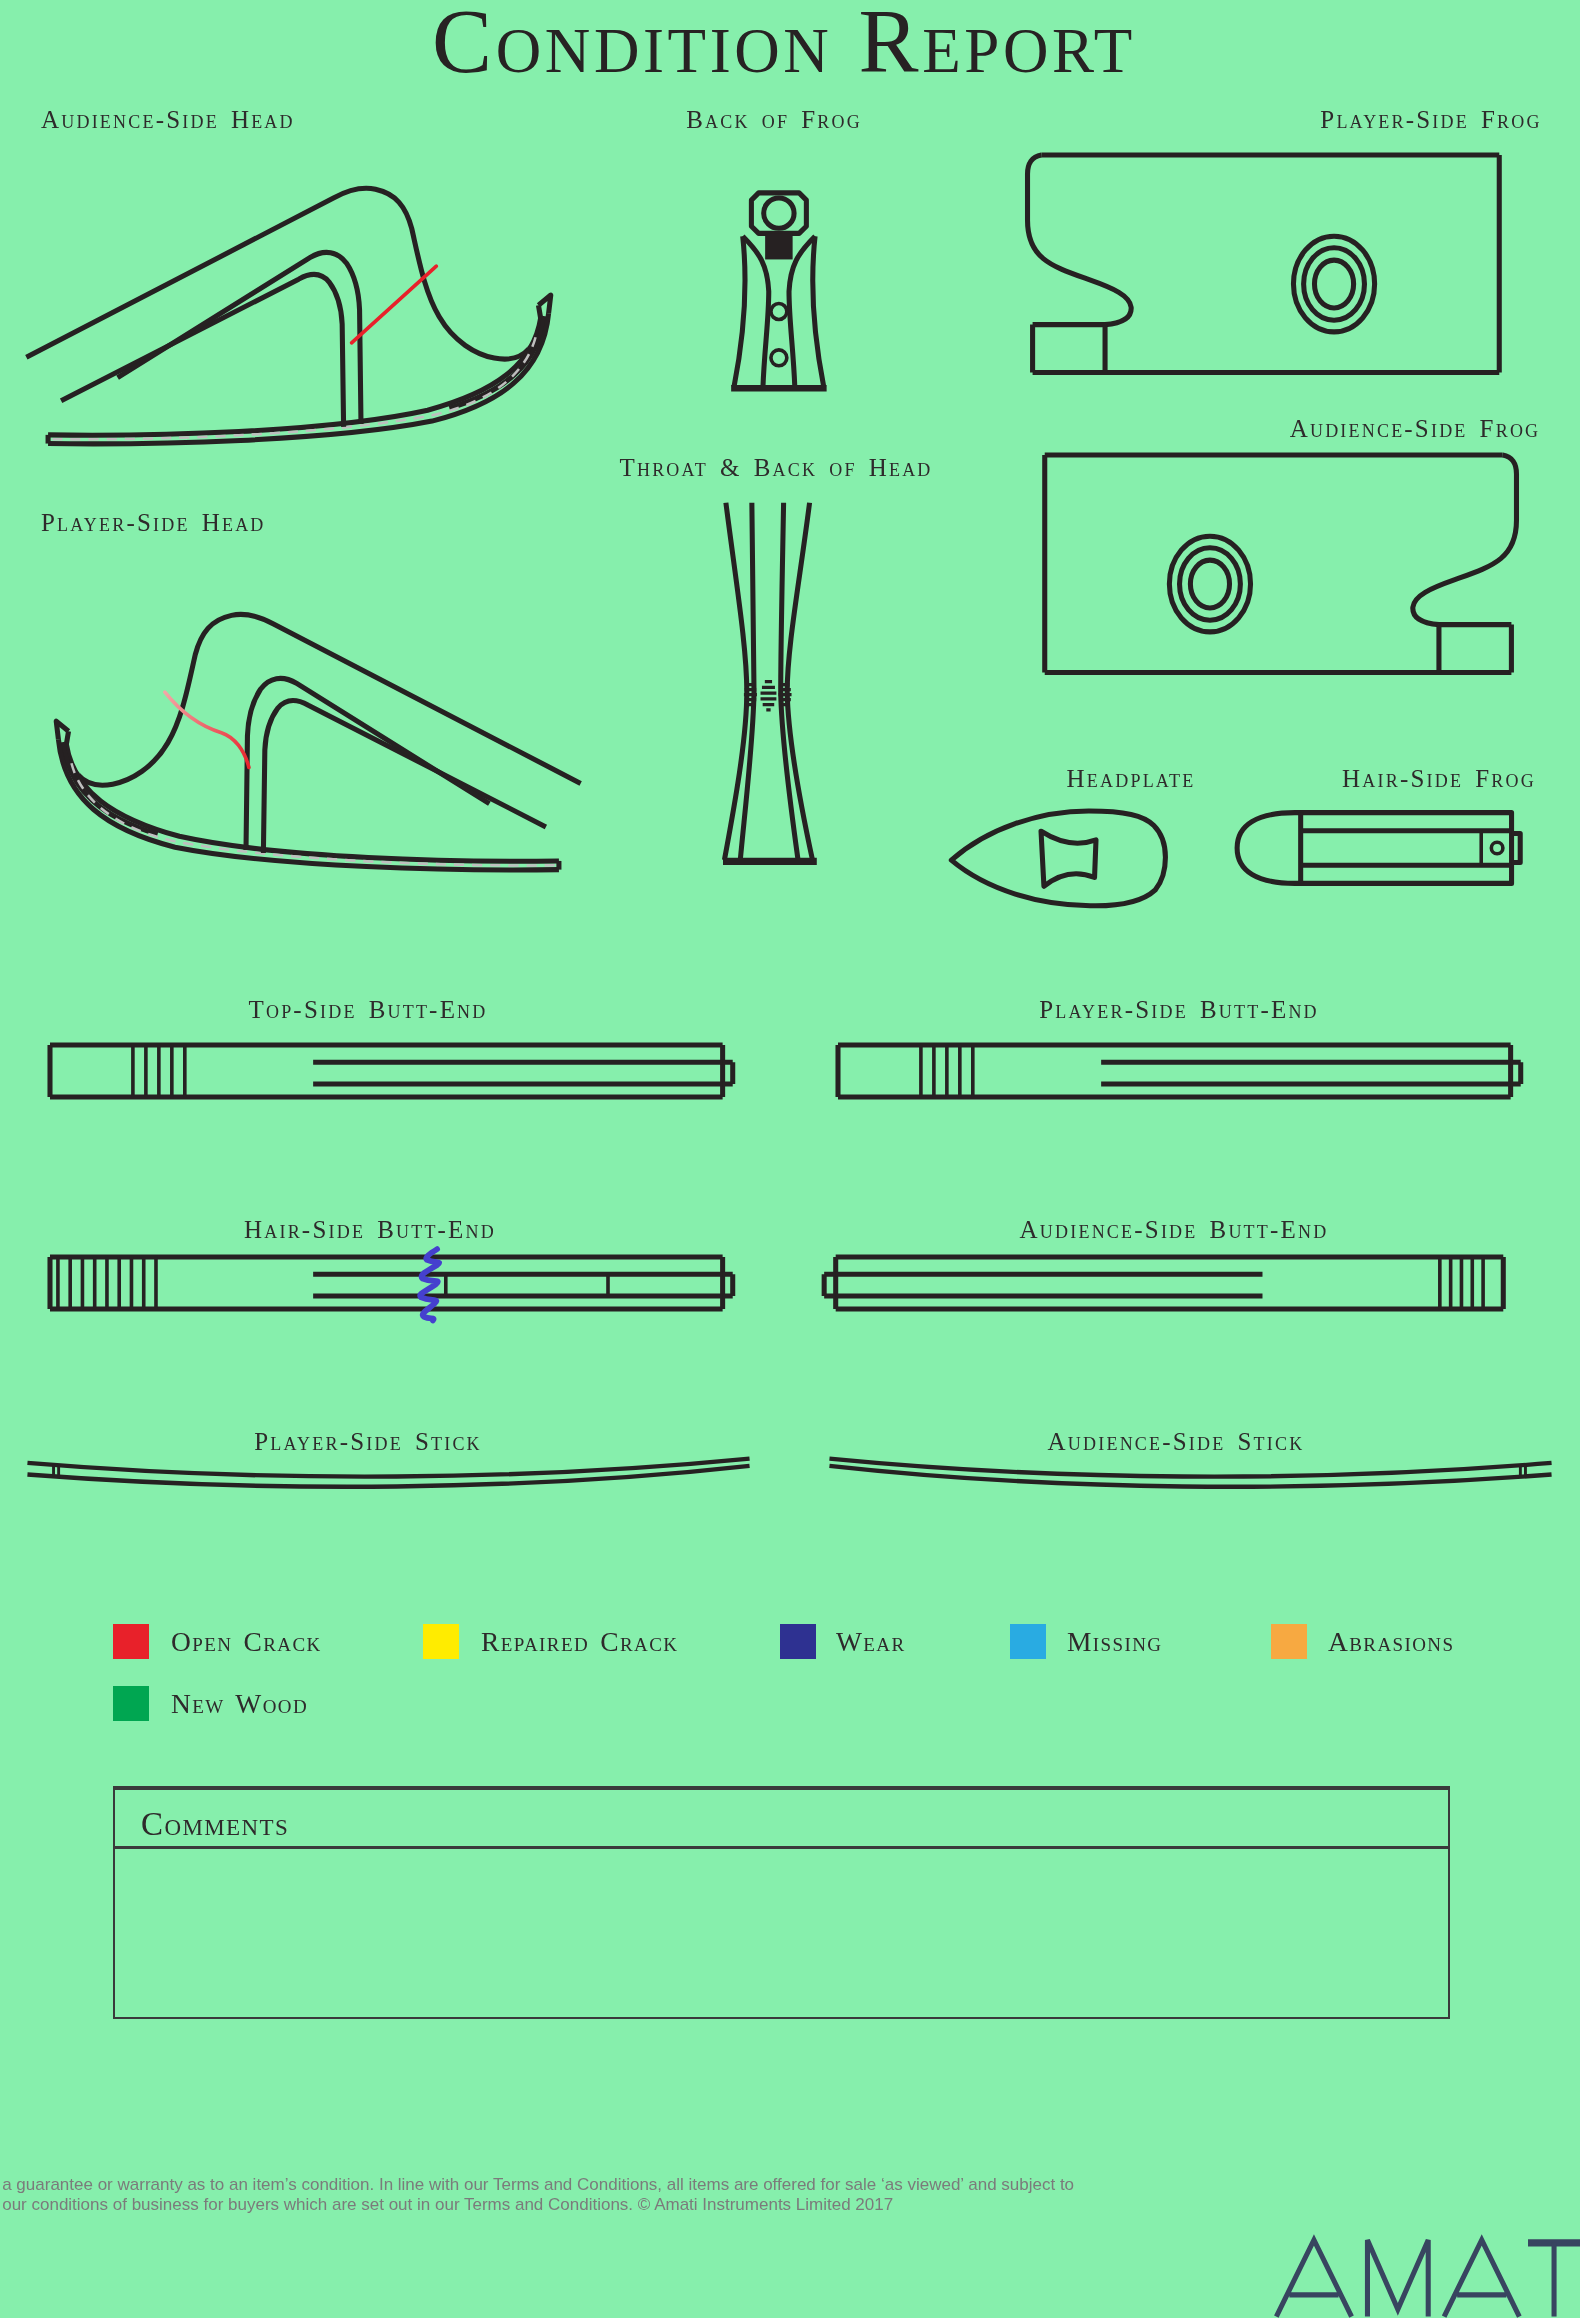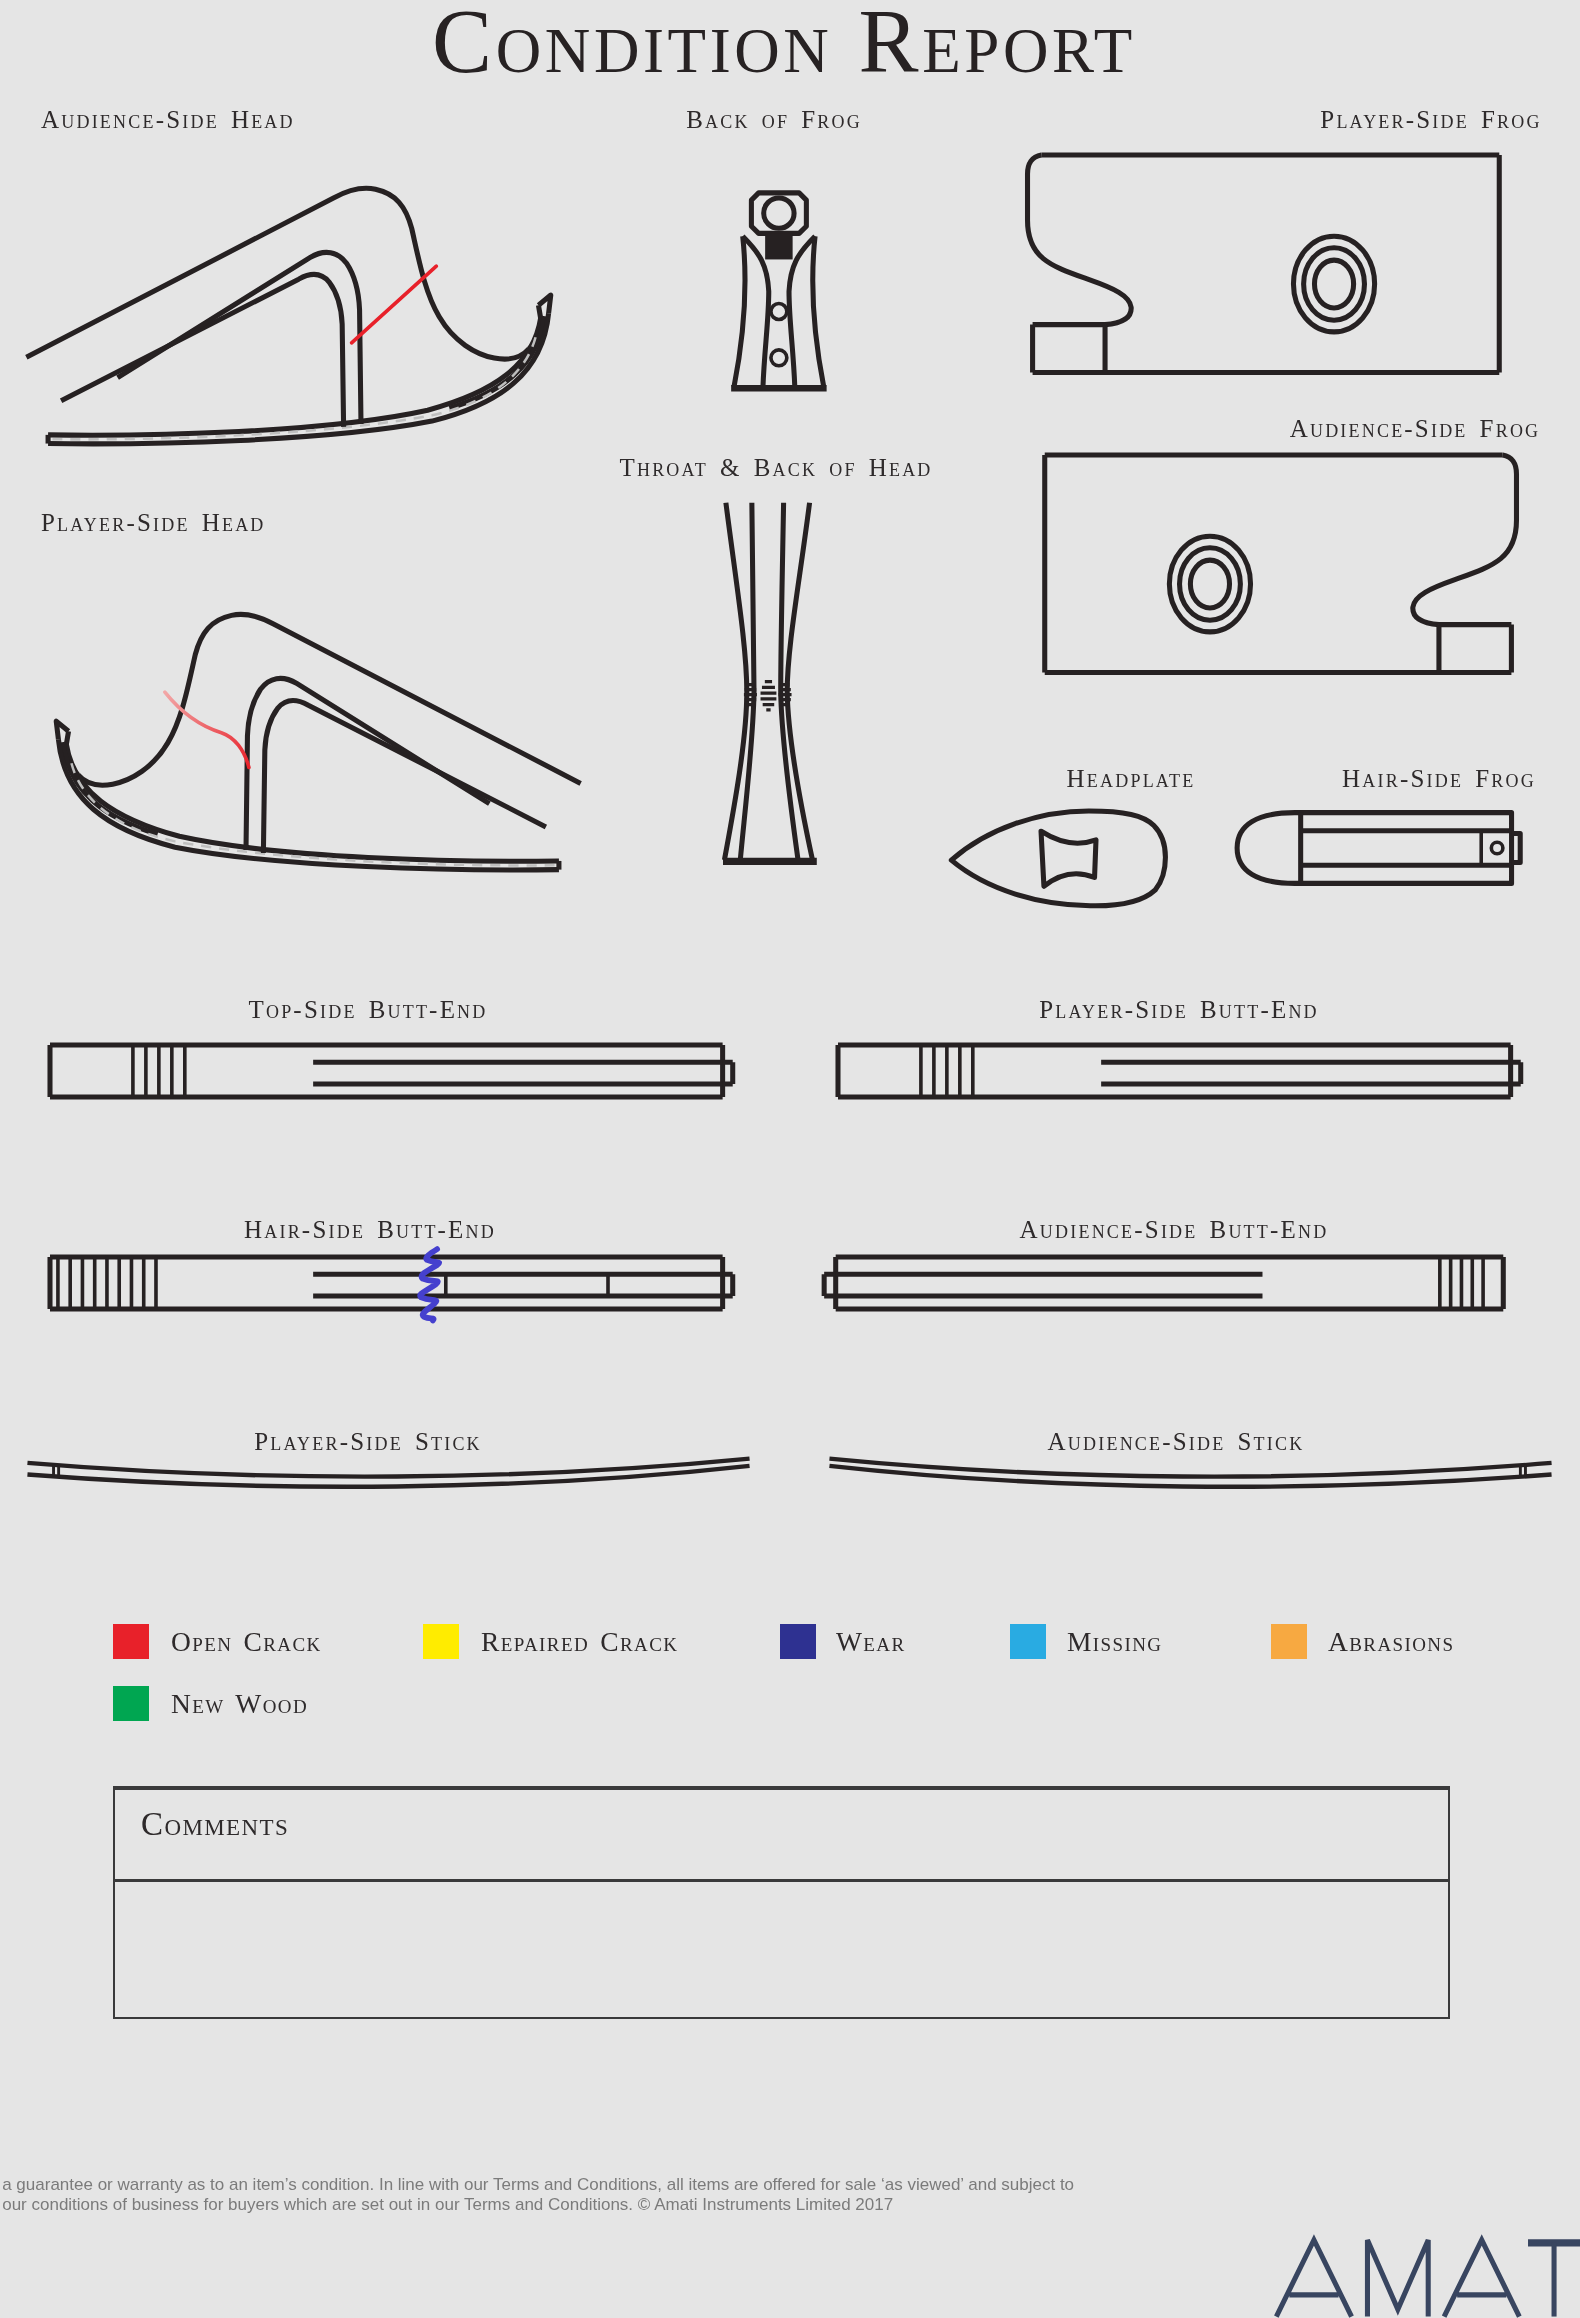--- a/index.html
+++ b/index.html
@@ -1,16 +1,16 @@
 <!DOCTYPE html>
 <html style="--c-open-crack: #E8212A; --c-wear-mark: #4540CE;font-size:11.6px"><head>
 <meta charset="utf-8">
 <style>
   html,body{margin:0;padding:0;background:#ffffff;}
-  .page{position:relative;width:1581px;height:2319px;background:#e5e5e5;
+  .page{position:relative;width:1581px;height:2319px;background:#86efac;
         font-family:"Liberation Serif", serif;color:#2A2627;overflow:hidden;}
 
   .title{position:absolute;left:784px;top:-10px;transform:translateX(-50%);
          font-variant:small-caps;font-size:90px;letter-spacing:3.6px;white-space:nowrap;
          color:#272223;}
 
   .lbl{position:absolute;font-variant:small-caps;font-size:25px;letter-spacing:2.2px;
        word-spacing:3.6px;white-space:nowrap;color:#2E2A2B;}
   .lbl.ctr{transform:translateX(-50%);text-align:center;}
 
@@ -24,21 +24,21 @@
   .mk-crack{stroke:var(--c-open-crack,#E8212A);stroke-width:5;fill:none;stroke-linecap:round;}
   .mk-wear{stroke:var(--c-wear-mark,#4540CE);stroke-width:8;fill:none;
            stroke-linecap:round;stroke-linejoin:round;}
 
   .legend-sq{position:absolute;width:36px;height:35px;}
   .legend-lb{position:absolute;height:35px;line-height:36px;font-variant:small-caps;
              font-size:27.5px;letter-spacing:1.4px;word-spacing:2.9px;white-space:nowrap;color:#2E2A2B;}
 
   .comments{position:absolute;left:113px;top:1786px;width:1337px;height:233px;
             border:2.9px solid #3A3A3B;border-top-width:4.3px;box-sizing:border-box;}
-  .comments-header{height:92px;border-bottom:3.6px solid #3A3A3B;box-sizing:border-box;
+  .comments-header{height:59px;border-bottom:3.6px solid #3A3A3B;box-sizing:border-box;
                    padding:16px 0 0 26px;}
   .comments-title{font-variant:small-caps;font-size:33px;letter-spacing:1.4px;color:#2E2A2B;}
   .comments-body{width:100%;height:145px;}
 
   .footer-text{position:absolute;left:2.2px;top:2175px;width:1102px;
                font-family:"Liberation Sans", sans-serif;font-size:17px;
                line-height:20px;color:#7B7B7B;}
   .amati{left:1273px;top:2237px;}
   .amati path{stroke:#384560;fill:none;stroke-width:7;}
   .amati .thick{stroke-width:10;}

